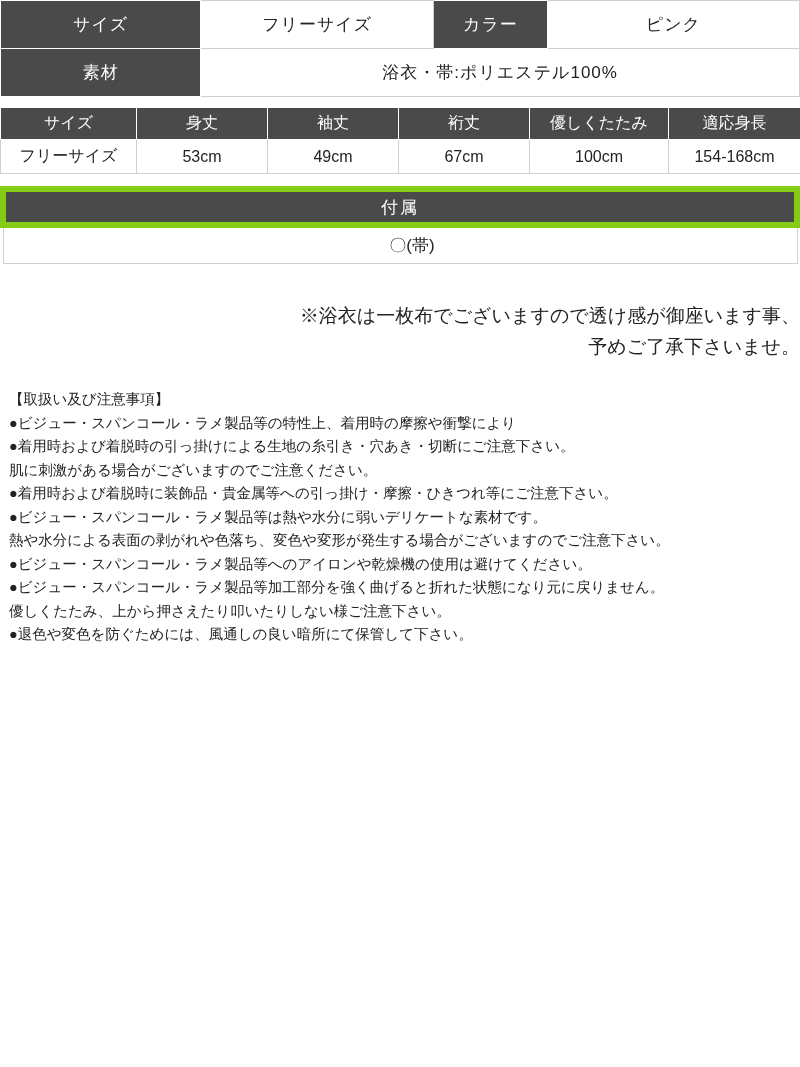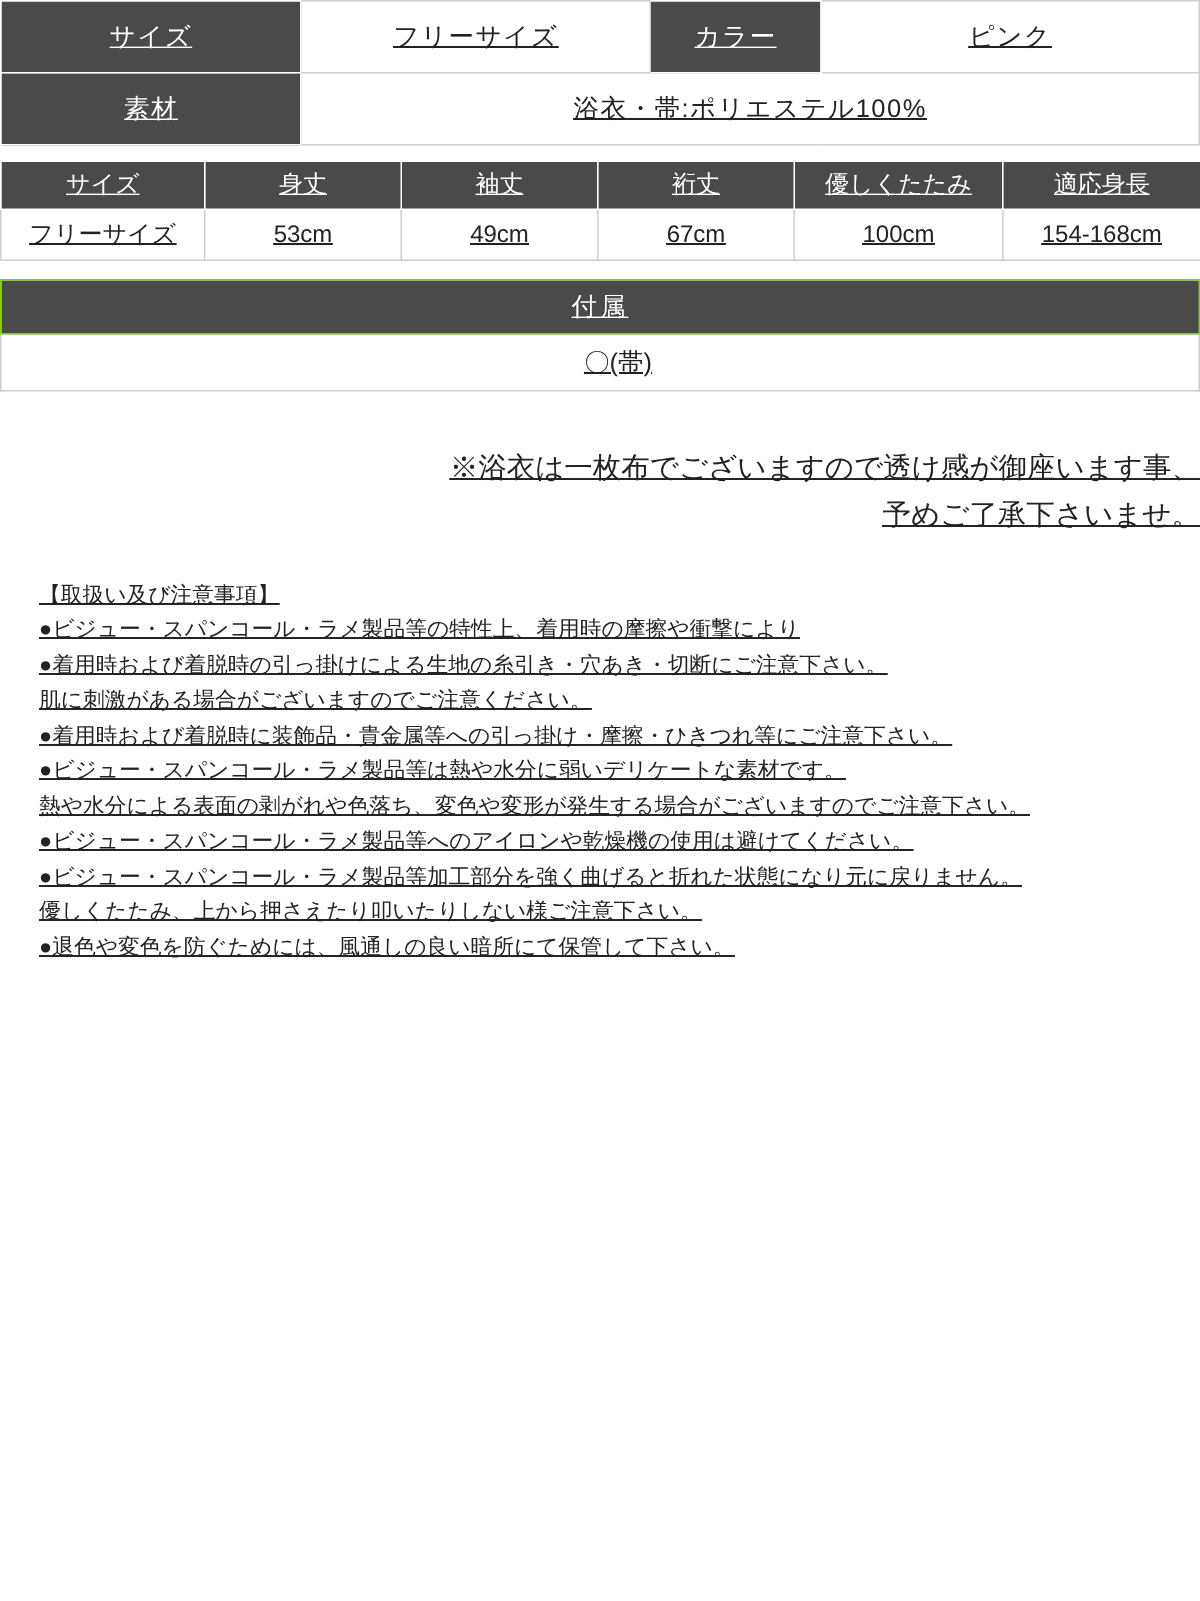--- a/index.html
+++ b/index.html
@@ -1,15 +1,15 @@
 <!DOCTYPE html>
 <html><head>
 <meta charset="utf-8">
 <style>
-  * { box-sizing: border-box; text-decoration: underline; }
+  * { box-sizing: border-box; }
   html, body {
     margin: 0;
     padding: 0;
     width: 800px;
     background: #ffffff;
     font-family: "Liberation Sans", sans-serif;
   }
   body {
     color: #222222;
     font-size: 15px;
@@ -72,21 +72,21 @@
   .acc-wrap { margin-top: 12px; }
   .acc-table td {
     text-align: center;
     vertical-align: middle;
     font-size: 17px;
     height: 36px;
   }
   .acc-table td.head {
     background: #4a4a4a;
     color: #ffffff;
-    border: 1px solid #84cc16;
+    border: 6px solid #84cc16;
     letter-spacing: 2px;
   }
   .acc-table td.val {
     background: #ffffff;
     color: #222222;
     border: 1px solid #cfcfcf;
     height: 38px;
     padding-left: 25px;
   }
 
@@ -96,21 +96,21 @@
     text-align: right;
     font-size: 19px;
     line-height: 1.65;
     color: #222222;
   }
   .notice div { white-space: nowrap; }
 
   
   .care {
     margin-top: 26px;
-    padding: 0 8px 0 26px;
+    padding: 0 8px 0 9px;
     font-size: 14.5px;
     line-height: 1.62;
     color: #222222;
   }
   .care .care-title { }
   .care .care-line { }
 </style>
 </head>
 <body>
 

